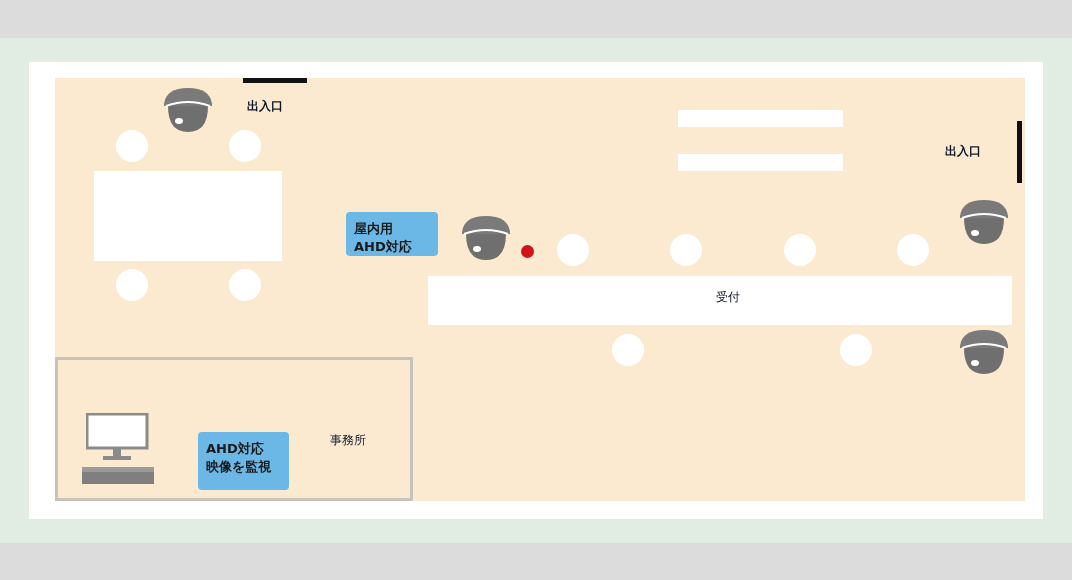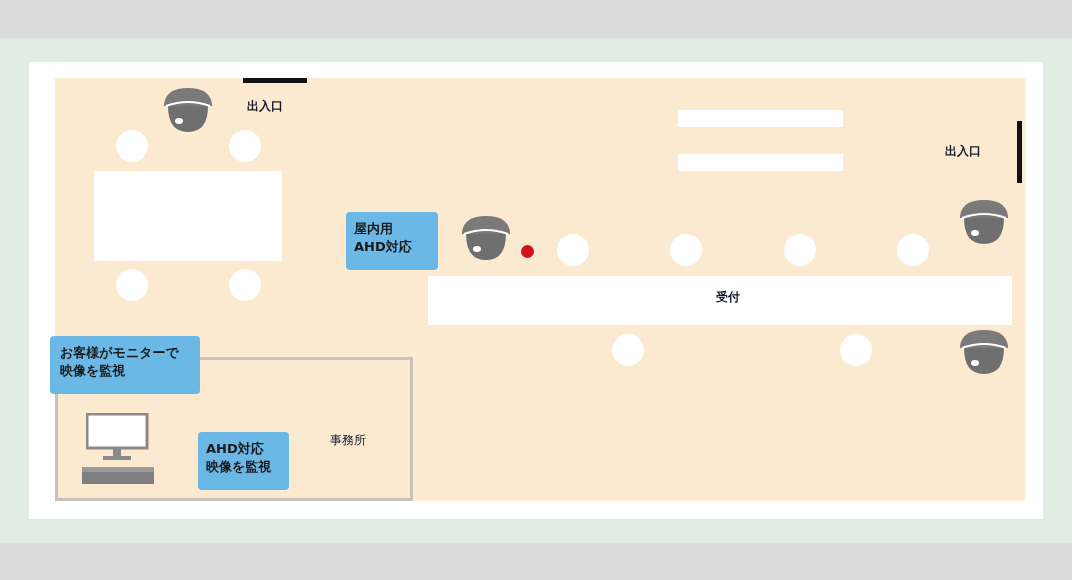--- a/index.html
+++ b/index.html
@@ -36,21 +36,21 @@
   <div class="abs white" style="left:94px;top:171px;width:188px;height:90px;"></div>
   <div class="chair" style="left:116px;top:130px;"></div>
   <div class="chair" style="left:229px;top:130px;"></div>
   <div class="chair" style="left:116px;top:269px;"></div>
   <div class="chair" style="left:229px;top:269px;"></div>
 
   <div class="abs white" style="left:678px;top:110px;width:165px;height:17px;"></div>
   <div class="abs white" style="left:678px;top:154px;width:165px;height:17px;"></div>
 
   <div class="abs white" style="left:428px;top:276px;width:584px;height:49px;"></div>
-  <div class="label" style="left:716px;top:289px;font-weight:bold;">受付</div>
+  <div class="label" style="left:716px;top:289px;font-weight:normal;">受付</div>
 
   <div class="chair" style="left:557px;top:234px;"></div>
   <div class="chair" style="left:670px;top:234px;"></div>
   <div class="chair" style="left:784px;top:234px;"></div>
   <div class="chair" style="left:897px;top:234px;"></div>
   <div class="chair" style="left:612px;top:334px;"></div>
   <div class="chair" style="left:840px;top:334px;"></div>
 
   <svg class="camera" style="left:160px;top:84px;" viewBox="0 0 56 52">
     <path d="M4 20 Q6 4 28 4 Q50 4 52 20 L52 22 L4 22 Z" fill="#7a7a7a"></path>
@@ -72,40 +72,33 @@
   </svg>
   <svg class="camera" style="left:956px;top:326px;" viewBox="0 0 56 52">
     <path d="M4 20 Q6 4 28 4 Q50 4 52 20 L52 22 L4 22 Z" fill="#7a7a7a"></path>
     <path d="M8 22 Q8 48 28 48 Q48 48 48 22 Z" fill="#6f6f6f"></path>
     <path d="M6 22 Q28 14 50 22" stroke="#ffffff" stroke-width="2" fill="none"></path>
     <ellipse cx="19" cy="37" rx="4" ry="3" fill="#ffffff"></ellipse>
   </svg>
 
   <div class="abs" style="left:521px;top:245px;width:13px;height:13px;border-radius:50%;background:#d0141c;"></div>
 
-  <div class="bubble" style="left:346px;top:212px;width:92px;height:58px;padding:8px 8px;">
+  <div class="bubble" style="left:346px;top:212px;width:92px;height:44px;padding:8px 8px;">
     <svg class="tail" style="left:90px;top:18px;" width="16" height="22" viewBox="0 0 16 22">
         <path d="M0 0 L16 14 L0 20 Z" fill="#6bb8e6"></path>
       </svg>
     <div>屋内用</div>
     <div>AHD対応</div>
   </div>
 
 
   <div class="office"></div>
   <div class="office-left"></div>
   <div class="label" style="left:330px;top:432px;font-weight:normal;">事務所</div>
 
-  <div class="bubble" style="left:50px;top:336px;width:150px;height:58px;padding:8px 10px;">
-    <svg class="tail" style="left:58px;top:56px;" width="18" height="20" viewBox="0 0 18 20">
-        <path d="M0 0 L18 0 L8 20 Z" fill="#6bb8e6"></path>
-      </svg>
-    <div>お客様がモニターで</div>
-    <div>映像を監視</div>
-  </div>
 
   <svg class="abs" style="left:86px;top:413px;" width="64" height="50" viewBox="0 0 64 50">
     <rect x="1" y="1" width="60" height="34" fill="#ffffff" stroke="#8a8a8a" stroke-width="3"></rect>
     <rect x="27" y="36" width="8" height="7" fill="#8a8a8a"></rect>
     <rect x="17" y="43" width="28" height="4" fill="#8a8a8a"></rect>
   </svg>
 
   <svg class="abs" style="left:82px;top:467px;" width="72" height="18" viewBox="0 0 72 18">
     <rect x="0" y="0" width="72" height="5" fill="#9a9a9a"></rect>
     <rect x="0" y="5" width="72" height="12" fill="#7f7f7f"></rect>

